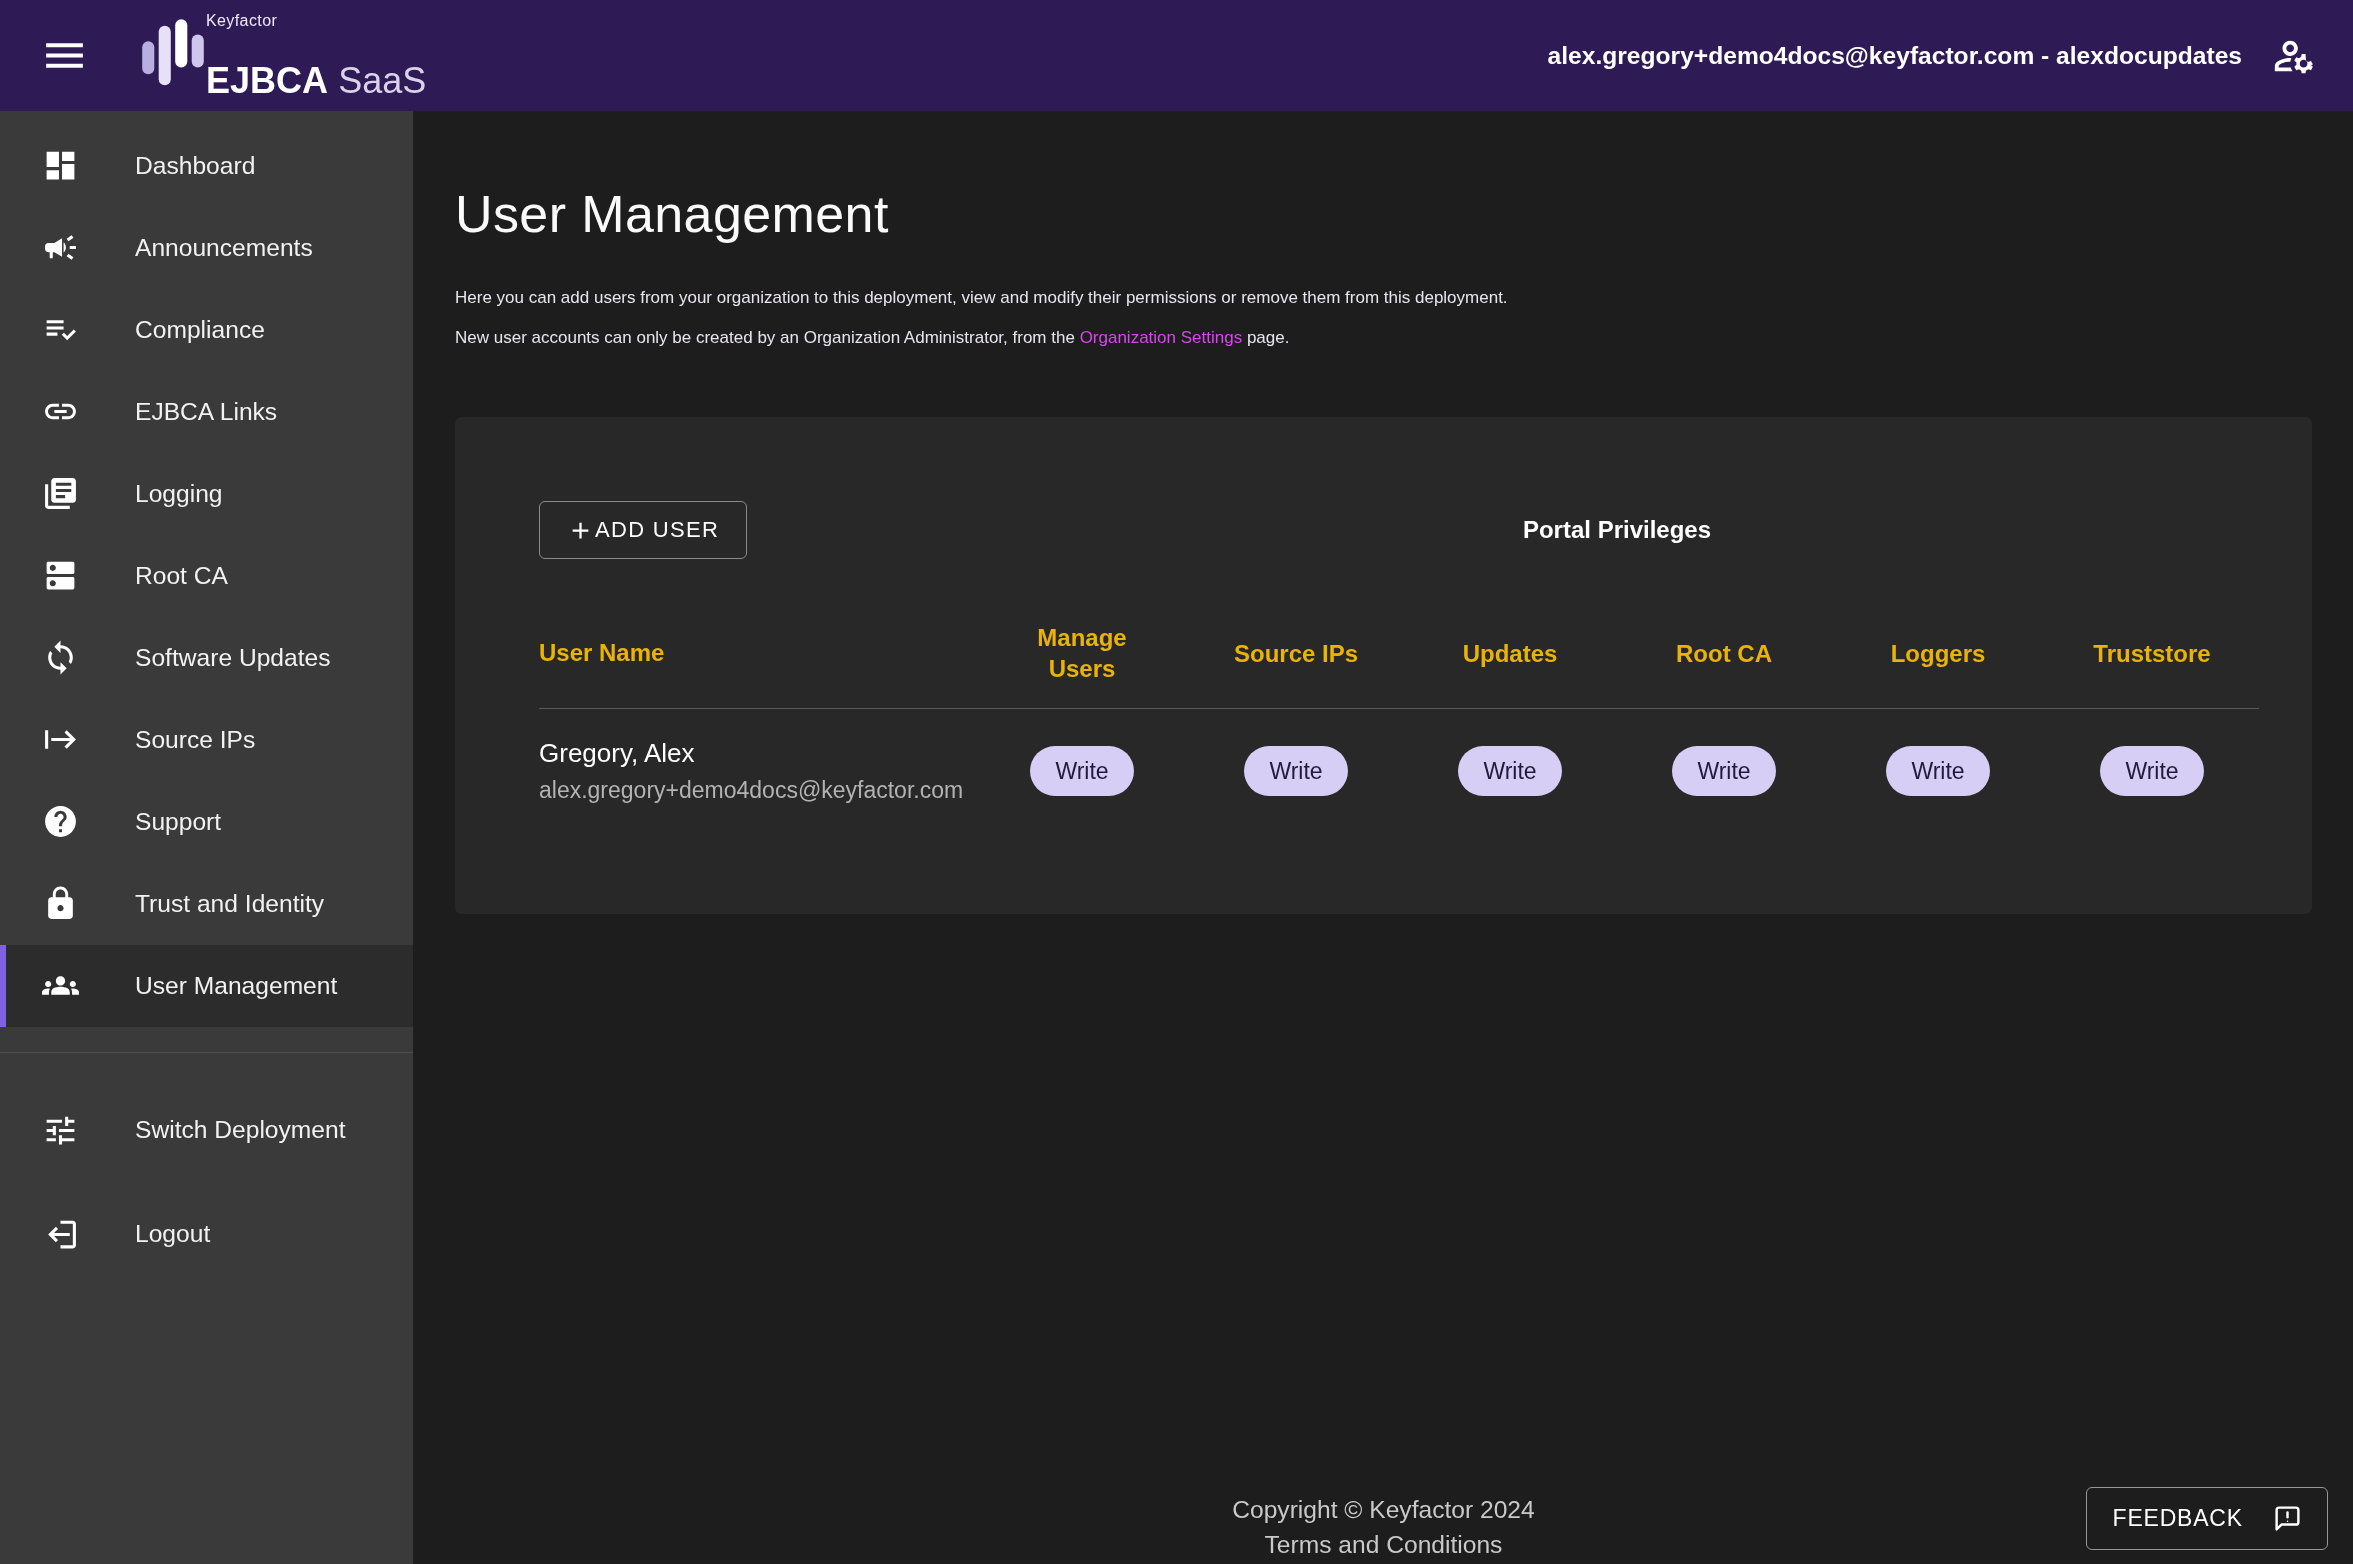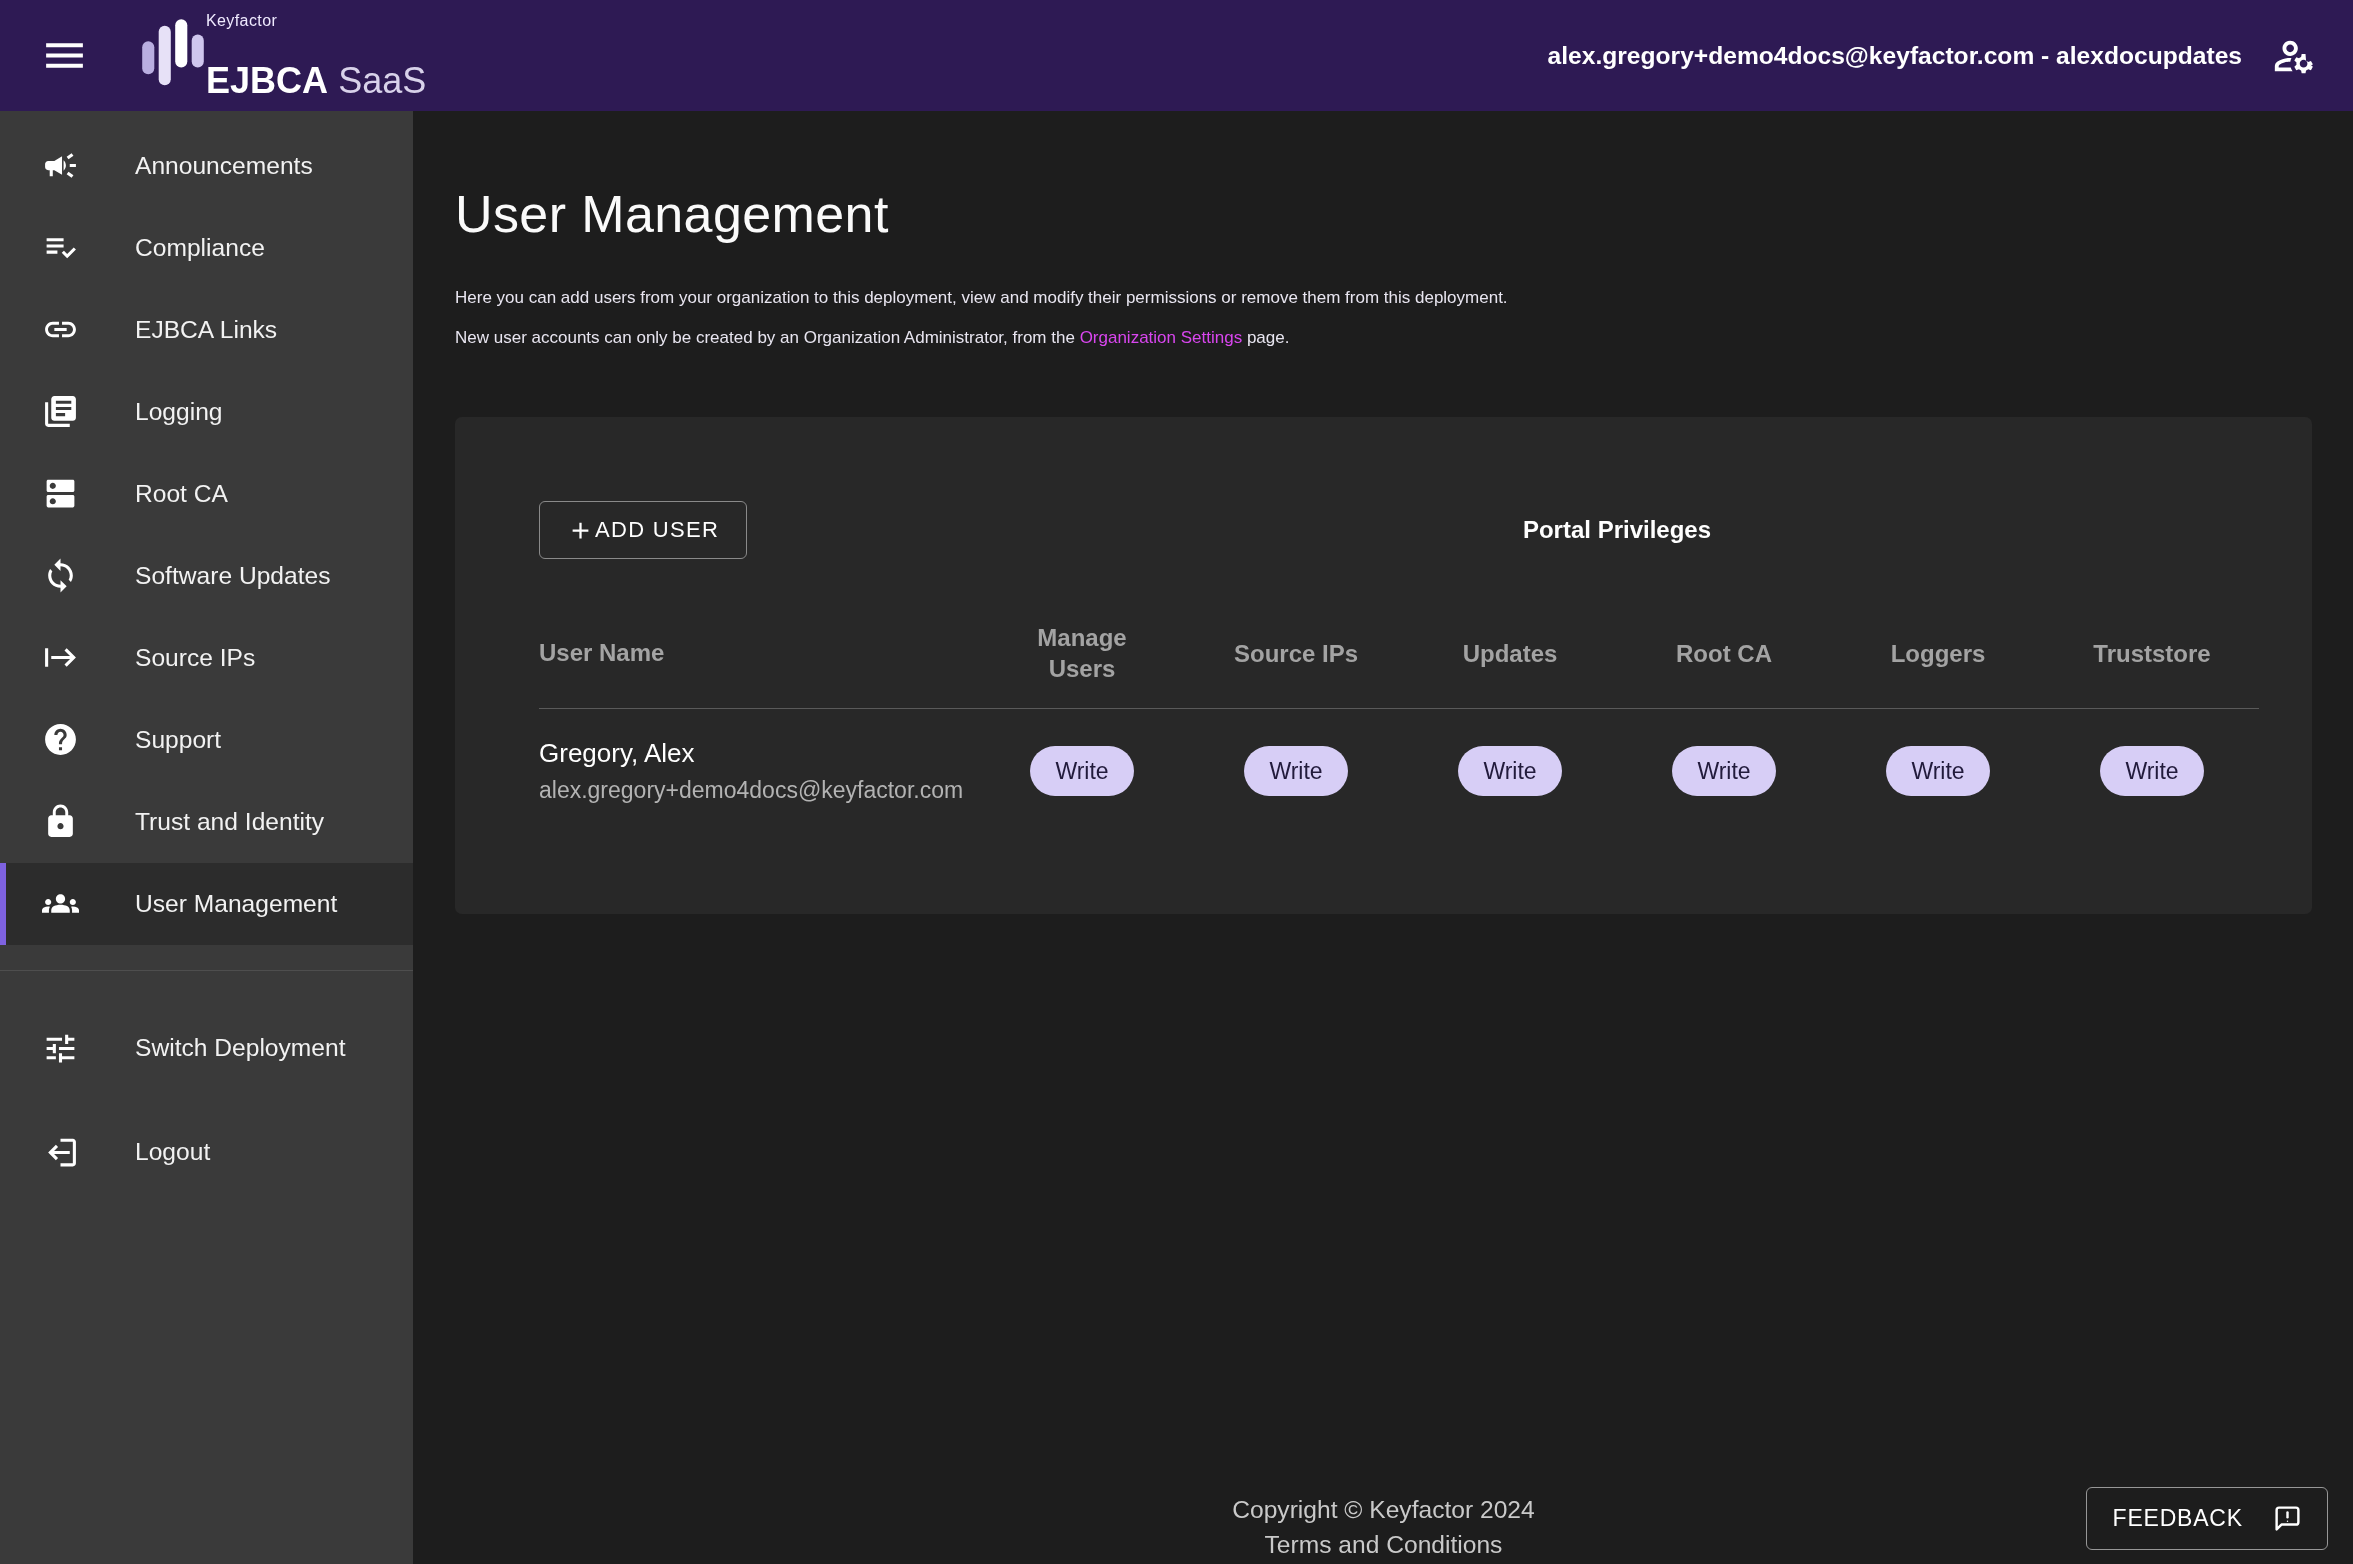--- a/index.html
+++ b/index.html
@@ -56,21 +56,21 @@
 
   .add-user-btn {
     height:58px; padding:0 27px; display:inline-flex; align-items:center; gap:1px;
     background:transparent; border:0.8px solid #8a8a8a; border-radius:6px;
     color:#fff; font-size:22px; letter-spacing:1.3px; font-family:inherit; cursor:pointer;
     justify-self:start;
   }
   .add-user-btn svg { width:27px; height:27px; fill:currentColor; }
   .priv-heading { grid-column:2 / -1; text-align:center; font-weight:700; font-size:24px; color:#fff; }
 
-  .header-row { margin-top:63px; font-weight:700; font-size:24px; color:#a3a3a3; }
+  .header-row { margin-top:63px; font-weight:700; font-size:24px; color:#eab308; }
   .header-row .col { display:flex; justify-content:center; text-align:center; line-height:31px; }
   .header-row .col span { display:inline-block; }
   .header-row .col-narrow span { max-width:119px; }
   .user-col { text-align:left; }
 
   .table-divider { height:0.8px; background:#5a5a5a; margin-top:24px; }
 
   .data-row { padding:29px 0 34px; }
   .user-name { font-size:26px; color:#fff; }
   .user-email { font-size:23px; color:#b3b3b3; margin-top:8.5px; }
@@ -126,20 +126,26 @@
     <svg viewBox="0 0 24 24">
         <path d="M10 12c2.21 0 4-1.79 4-4s-1.79-4-4-4-4 1.79-4 4 1.79 4 4 4zm0-6c1.1 0 2 .9 2 2s-.9 2-2 2-2-.9-2-2 .9-2 2-2zm0 7c-2.42 0-4.68.67-6.61 1.82-.88.52-1.39 1.5-1.39 2.53V20h9.26c-.42-.6-.75-1.28-.97-2H4v-.65c0-.34.16-.66.41-.81C6.1 15.53 8.03 15 10 15c.03 0 .05 0 .08.01.1-.7.3-1.37.59-1.98-.22-.02-.44-.03-.67-.03zm10.75 5c0-.22-.03-.42-.06-.63l1.14-1.01-1-1.73-1.45.49c-.32-.27-.68-.48-1.08-.63L18 11h-2l-.3 1.49c-.4.15-.76.36-1.08.63l-1.45-.49-1 1.73 1.14 1.01c-.03.21-.06.41-.06.63s.03.42.06.63l-1.14 1.01 1 1.73 1.45-.49c.32.27.68.48 1.08.63L16 21h2l.3-1.49c.4-.15.76-.36 1.08-.63l1.45.49 1-1.73-1.14-1.01c.03-.21.06-.41.06-.63zM17 18c-1.1 0-2-.9-2-2s.9-2 2-2 2 .9 2 2-.9 2-2 2z"></path>
       </svg>
   </button>
 </header>
 
 <div class="layout">
 
   <aside class="sidebar">
 
+    <div class="nav-item">
+      <svg viewBox="0 0 24 24">
+          <path d="M3 13h8V3H3v10zm0 8h8v-6H3v6zm10 0h8V11h-8v10zm0-18v6h8V3h-8z"></path>
+        </svg>
+      <span>Dashboard</span>
+    </div>
 
     <div class="nav-item">
       <svg viewBox="0 0 24 24">
           <path d="M18 11v2h4v-2h-4zm-2 6.61c.96.71 2.21 1.65 3.2 2.39.4-.53.8-1.07 1.2-1.6-.99-.74-2.24-1.68-3.2-2.4-.4.54-.8 1.08-1.2 1.61zM20.4 5.6c-.4-.53-.8-1.07-1.2-1.6-.99.74-2.24 1.68-3.2 2.4.4.53.8 1.07 1.2 1.6.96-.72 2.21-1.65 3.2-2.4zM4 9c-1.1 0-2 .9-2 2v2c0 1.1.9 2 2 2h1v4h2v-4h1l5 3V6L8 9H4zm11.5 3c0-1.33-.58-2.53-1.5-3.35v6.69c.92-.81 1.5-2.01 1.5-3.34z"></path>
         </svg>
       <span>Announcements</span>
     </div>
 
     <div class="nav-item">
       <svg viewBox="0 0 24 24">

